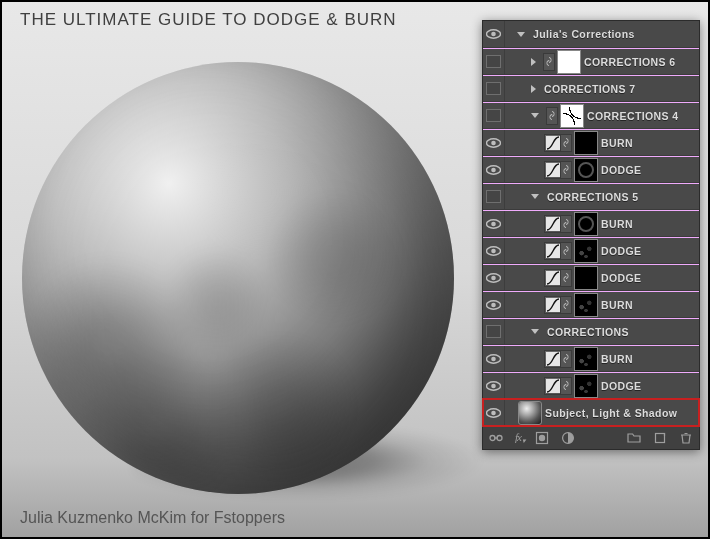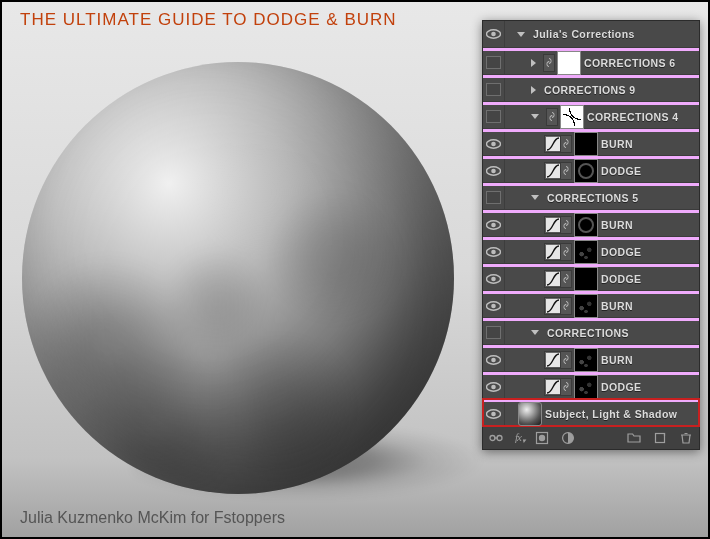--- a/index.html
+++ b/index.html
@@ -18,21 +18,21 @@
     border: 2px solid #000;
     box-sizing: border-box;
   }
   .title {
     position: absolute;
     top: 8px;
     left: 18px;
     font-family: "Century Gothic", "Tw Cen MT", sans-serif;
     font-size: 17px;
     letter-spacing: 1px;
-    color: #c2410c;
+    color: #404040;
   }
   .credit {
     position: absolute;
     bottom: 10px;
     left: 18px;
     font-family: "Century Gothic", "Tw Cen MT", sans-serif;
     font-size: 16px;
     color: #555;
     text-align: center;
   }
@@ -88,21 +88,21 @@
     width: 216px;
     background: #494949;
     border: 1px solid #2b2b2b;
     box-shadow: 0 2px 10px rgba(0,0,0,0.45);
     margin-top: 12px;
   }
   .row {
     display: flex;
     align-items: center;
     height: 27px;
-    border-top: 3px solid #f0abfc;
+    border-top: 1px solid #f0abfc;
     border-bottom: 1px solid #3b3b3b;
     box-sizing: border-box;
     position: relative;
     cursor: default;
   }
   .row:first-child { border-top: none; }
   .vis-col {
     width: 22px;
     height: 100%;
     display: flex;
@@ -297,21 +297,21 @@
       <div class="row">
         <div class="vis-col empty-box"></div>
         <div class="content">
           <span class="indent" style="width: 18px;"></span>
           <span class="tri right"></span>
           <span class="ico">
             <svg viewBox="0 0 17 13">
               <use href="#svg-folder"></use>
             </svg>
           </span>
-          <span class="label">CORRECTIONS 9</span>
+          <span class="label">CORRECTIONS 7</span>
         </div>
       </div>
       <div class="row">
         <div class="vis-col empty-box"></div>
         <div class="content">
           <span class="indent" style="width: 18px;"></span>
           <span class="tri down"></span>
           <span class="ico">
             <svg viewBox="0 0 17 13">
               <use href="#svg-folder"></use>

